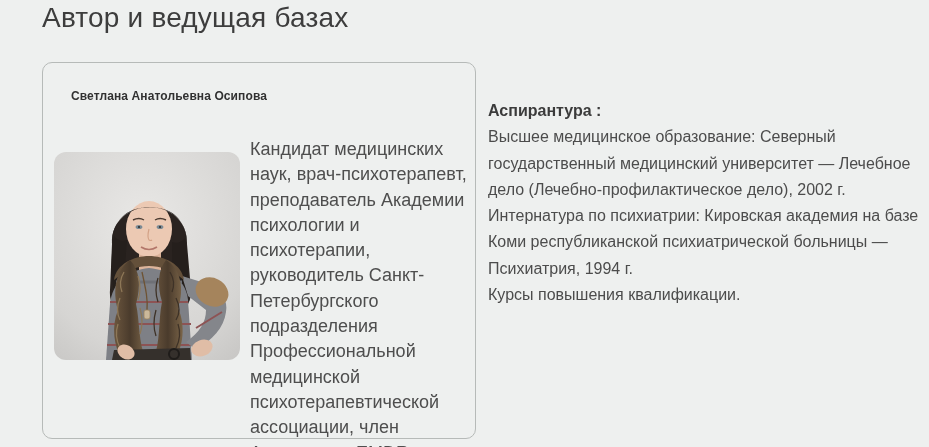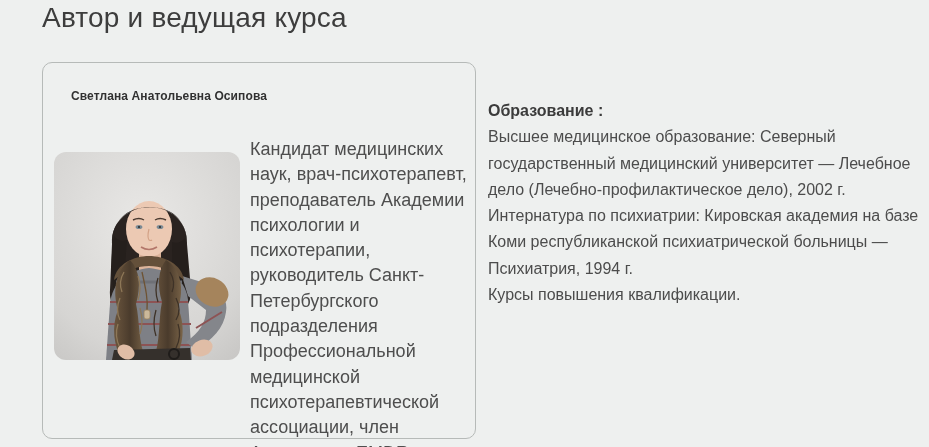--- a/index.html
+++ b/index.html
@@ -43,21 +43,21 @@
     width:436px;
     font-size:16px; line-height:26.3px;
     color:#4c4c4c;
   }
   .education p { margin:0; }
   .edu-heading { font-weight:700; color:#3b3b3b; }
 </style>
 </head>
 <body>
 
-<h1 class="page-title">Автор и ведущая курса</h1>
+<h1 class="page-title">Автор и ведущая базах</h1>
 
 <div class="card">
   <h2 class="profile-name">Светлана Анатольевна Осипова</h2>
 
   <div class="photo-wrap">
     <svg width="186" height="208" viewBox="0 0 186 208" xmlns="http://www.w3.org/2000/svg">
       <defs>
         <radialGradient id="bgGrad" cx="48%" cy="35%" r="85%">
           <stop offset="0%" stop-color="#e9e8e6"></stop>
           <stop offset="70%" stop-color="#d6d5d3"></stop>
@@ -119,17 +119,17 @@
       <circle cx="120" cy="202" r="5" stroke="#1f1c1a" stroke-width="2" fill="none"></circle>
 
       <ellipse cx="72" cy="200" rx="9" ry="7" fill="#e0bda6" transform="rotate(30 72 200)"></ellipse>
     </svg>
   </div>
 
   <p class="credentials">Кандидат медицинских наук, врач-психотерапевт, преподаватель Академии психологии и психотерапии, руководитель Санкт-Петербургского подразделения Профессиональной медицинской психотерапевтической ассоциации, член Ассоциации EMDR России.</p>
 </div>
 
 <div class="education">
-  <p class="edu-heading">Образование :</p>
+  <p class="edu-heading">Аспирантура :</p>
   <p>Высшее медицинское образование: Северный государственный медицинский университет — Лечебное дело (Лечебно-профилактическое дело), 2002 г.</p>
   <p>Интернатура по психиатрии: Кировская академия на базе Коми республиканской психиатрической больницы — Психиатрия, 1994 г.</p>
   <p>Курсы повышения квалификации.</p>
 </div>
 
 </body></html>

